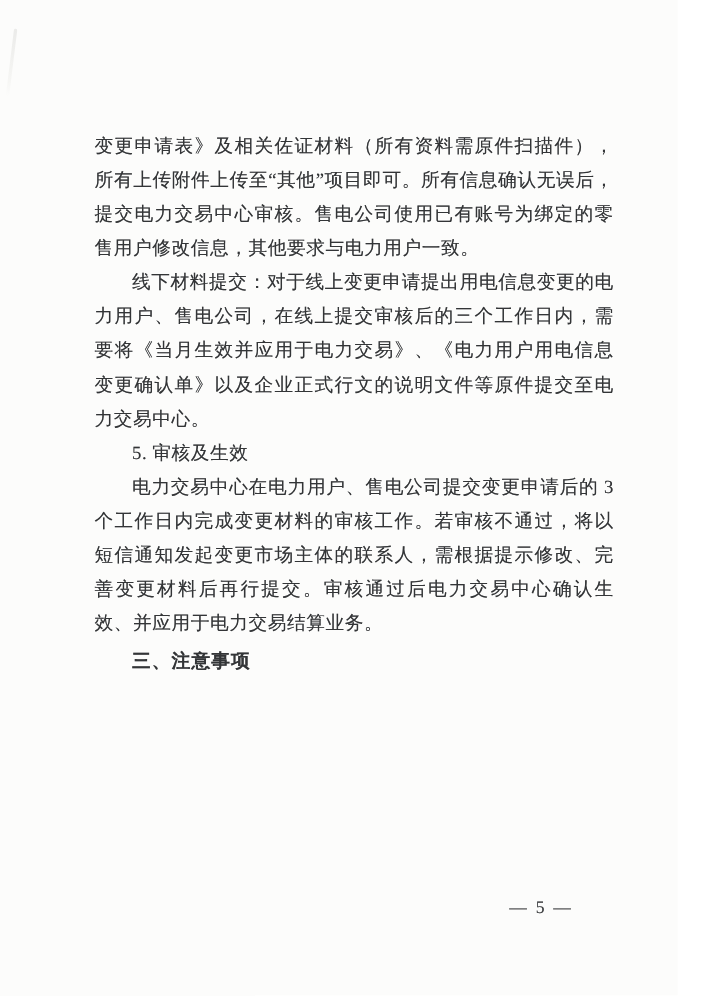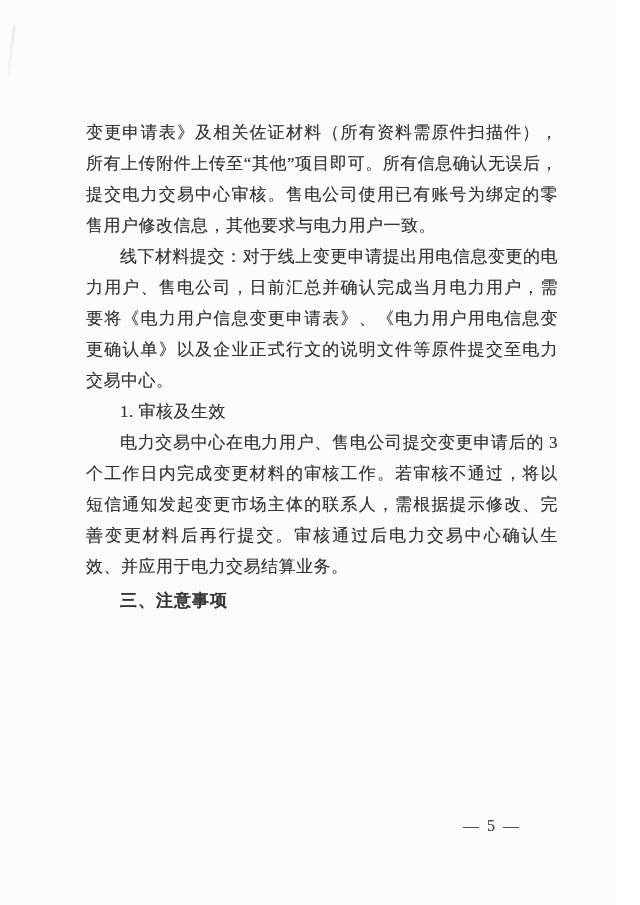--- a/index.html
+++ b/index.html
@@ -64,21 +64,21 @@
 </style>
 </head>
 <body>
 
 <div class="page">
 
   <div class="scan-artifact"></div>
 
   <div class="content">
     <p class="para continuation">变更申请表》及相关佐证材料（所有资料需原件扫描件），所有上传附件上传至“其他”项目即可。所有信息确认无误后，提交电力交易中心审核。售电公司使用已有账号为绑定的零售用户修改信息，其他要求与电力用户一致。</p>
-    <p class="para">线下材料提交：对于线上变更申请提出用电信息变更的电力用户、售电公司，日前汇总并确认完成当月电力用户，需要将《电力用户信息变更申请表》、《电力用户用电信息变更确认单》以及企业正式行文的说明文件等原件提交至电力交易中心。</p>
-    <p class="para">1. 审核及生效</p>
+    <p class="para">线下材料提交：对于线上变更申请提出用电信息变更的电力用户、售电公司，在线上提交审核后的三个工作日内，需要将《当月生效并应用于电力交易》、《电力用户用电信息变更确认单》以及企业正式行文的说明文件等原件提交至电力交易中心。</p>
+    <p class="para">5. 审核及生效</p>
     <p class="para">电力交易中心在电力用户、售电公司提交变更申请后的 3 个工作日内完成变更材料的审核工作。若审核不通过，将以短信通知发起变更市场主体的联系人，需根据提示修改、完善变更材料后再行提交。审核通过后电力交易中心确认生效、并应用于电力交易结算业务。</p>
     <p class="para heading-bold">三、注意事项</p>
   </div>
 
   <div class="page-number">— 5 —</div>
 
 </div>
 
 </body></html>

